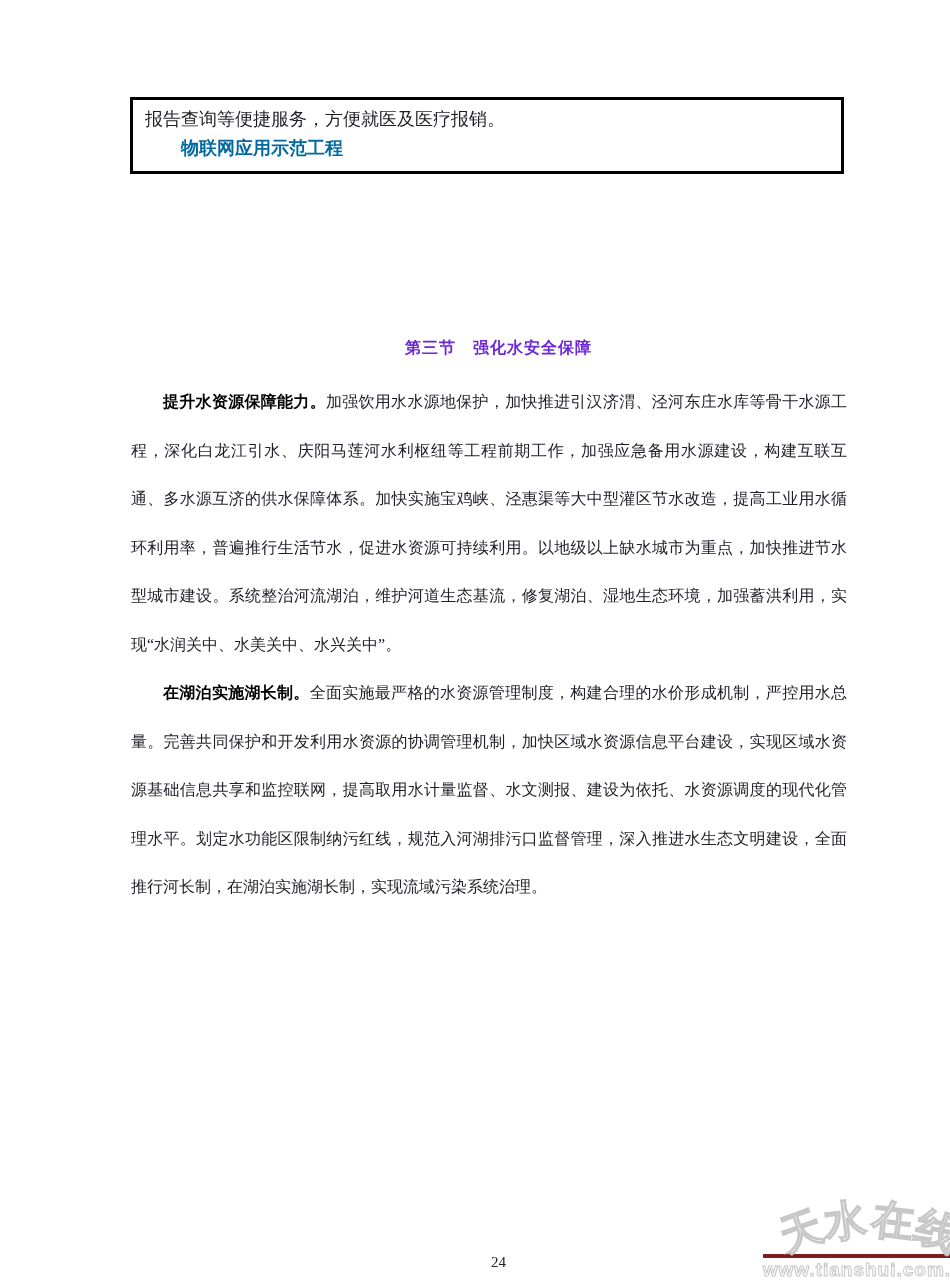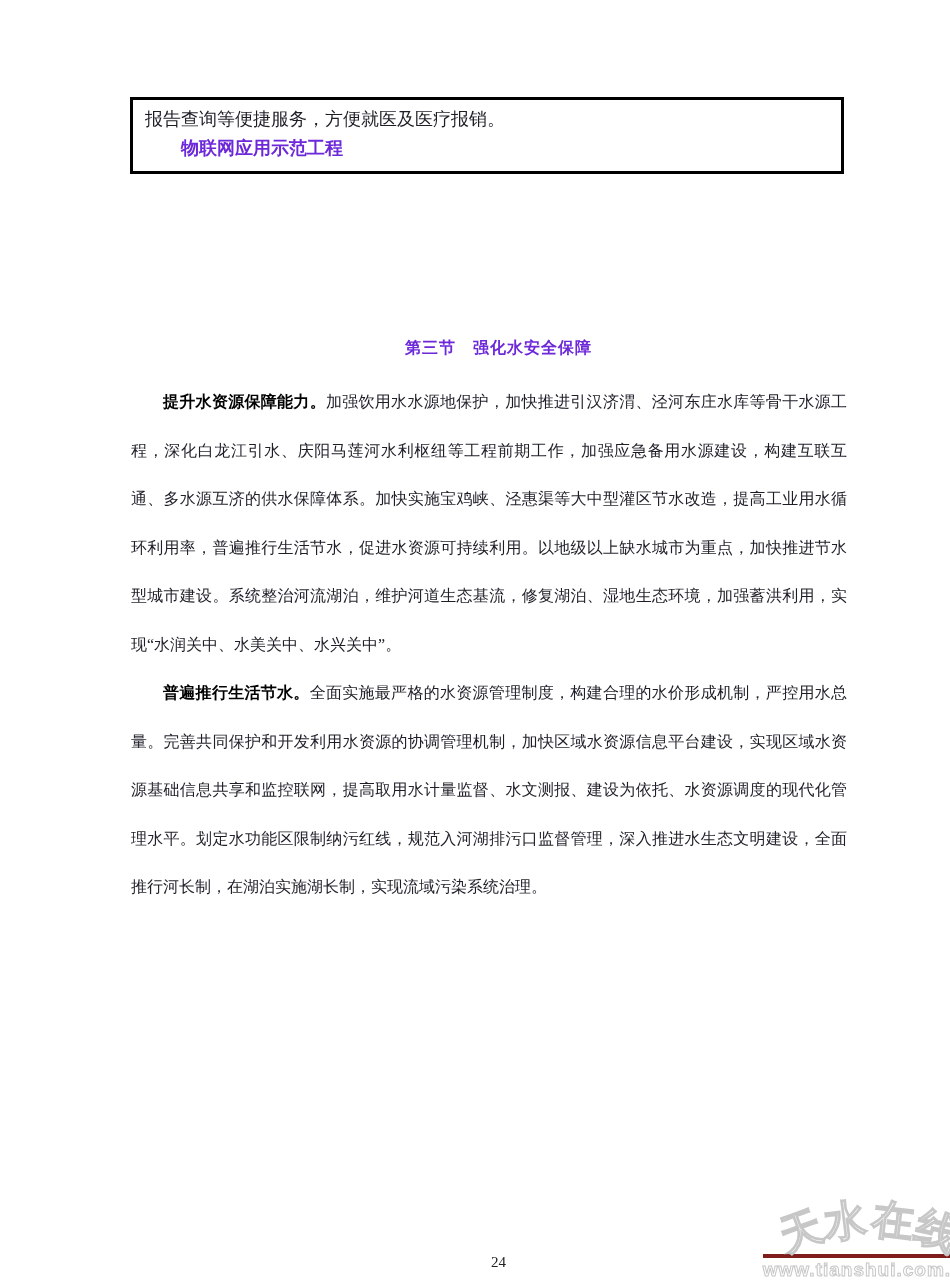--- a/index.html
+++ b/index.html
@@ -25,21 +25,21 @@
     padding: 5px 12px 8px 12px;
     font-size: 18px;
     line-height: 29px;
     color: #1d1d26;
   }
   .callout-box p { margin: 0; }
   .box-line { text-align: left; }
   .box-title {
     font-weight: bold;
     text-indent: 2em;
-    color: #6d28d9;
+    color: #0369a1;
   }
   .box-para {
     text-indent: 2em;
     text-align: justify;
   }
 
   
   .section-heading {
     position: absolute;
     left: 0;
@@ -133,21 +133,21 @@
 
   <div class="callout-box">
     <p class="box-line">报告查询等便捷服务，方便就医及医疗报销。</p>
     <p class="box-title">物联网应用示范工程</p>
   </div>
 
   <h2 class="section-heading">第三节　强化水安全保障</h2>
 
   <div class="body-text">
     <p class="para"><span class="lead">提升水资源保障能力。</span><span>加强饮用水水源地保护，加快推进引汉济渭、泾河东庄水库等骨干水源工程，深化白龙江引水、庆阳马莲河水利枢纽等工程前期工作，加强应急备用水源建设，构建互联互通、多水源互济的供水保障体系。加快实施宝鸡峡、泾惠渠等大中型灌区节水改造，提高工业用水循环利用率，普遍推行生活节水，促进水资源可持续利用。以地级以上缺水城市为重点，加快推进节水型城市建设。系统整治河流湖泊，维护河道生态基流，修复湖泊、湿地生态环境，加强蓄洪利用，实现“水润关中、水美关中、水兴关中”。</span></p>
-    <p class="para"><span class="lead">普遍推行生活节水。</span><span>全面实施最严格的水资源管理制度，构建合理的水价形成机制，严控用水总量。完善共同保护和开发利用水资源的协调管理机制，加快区域水资源信息平台建设，实现区域水资源基础信息共享和监控联网，提高取用水计量监督、水文测报、建设为依托、水资源调度的现代化管理水平。划定水功能区限制纳污红线，规范入河湖排污口监督管理，深入推进水生态文明建设，全面推行河长制，在湖泊实施湖长制，实现流域污染系统治理。</span></p>
+    <p class="para"><span class="lead">在湖泊实施湖长制。</span><span>全面实施最严格的水资源管理制度，构建合理的水价形成机制，严控用水总量。完善共同保护和开发利用水资源的协调管理机制，加快区域水资源信息平台建设，实现区域水资源基础信息共享和监控联网，提高取用水计量监督、水文测报、建设为依托、水资源调度的现代化管理水平。划定水功能区限制纳污红线，规范入河湖排污口监督管理，深入推进水生态文明建设，全面推行河长制，在湖泊实施湖长制，实现流域污染系统治理。</span></p>
   </div>
 
   <div class="page-number">24</div>
 
   <div class="watermark">
     <div class="wm-arc">
       <span class="wm-char c0">天</span><span class="wm-char c1">水</span><span class="wm-char c2">在</span><span class="wm-char c3">线</span>
     </div>
     <div class="wm-url-wrap">
       <span class="wm-url">www.tianshui.com.cn</span>

